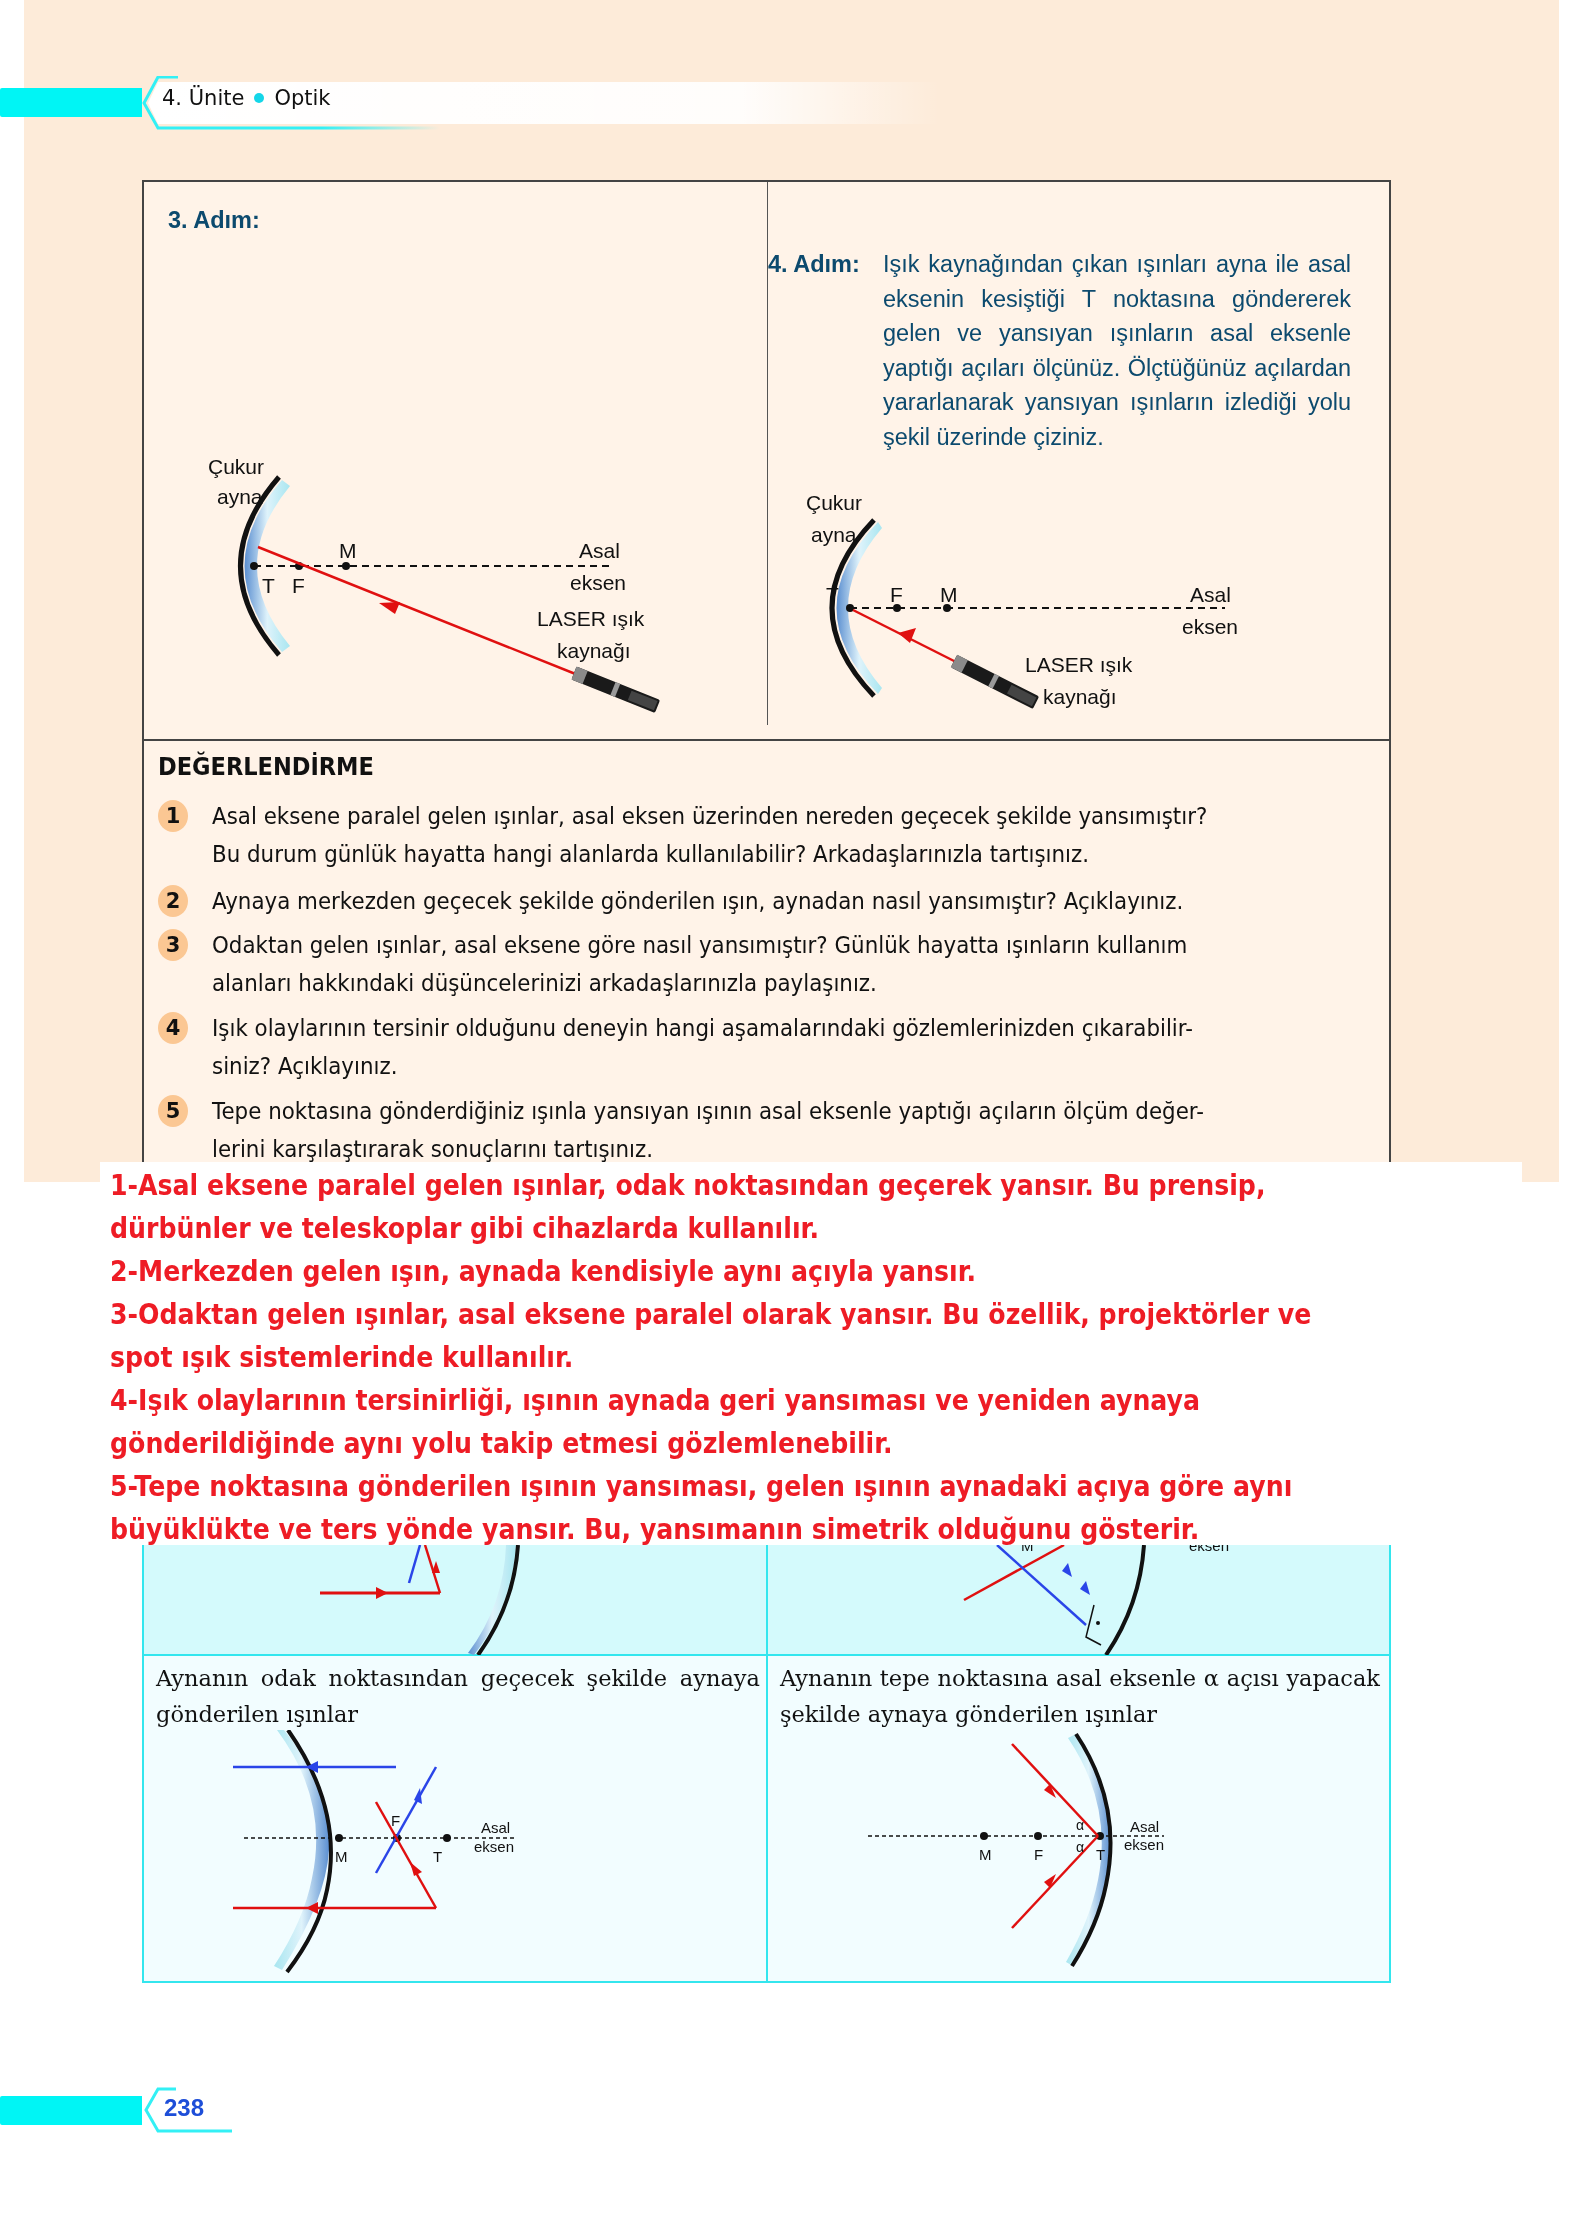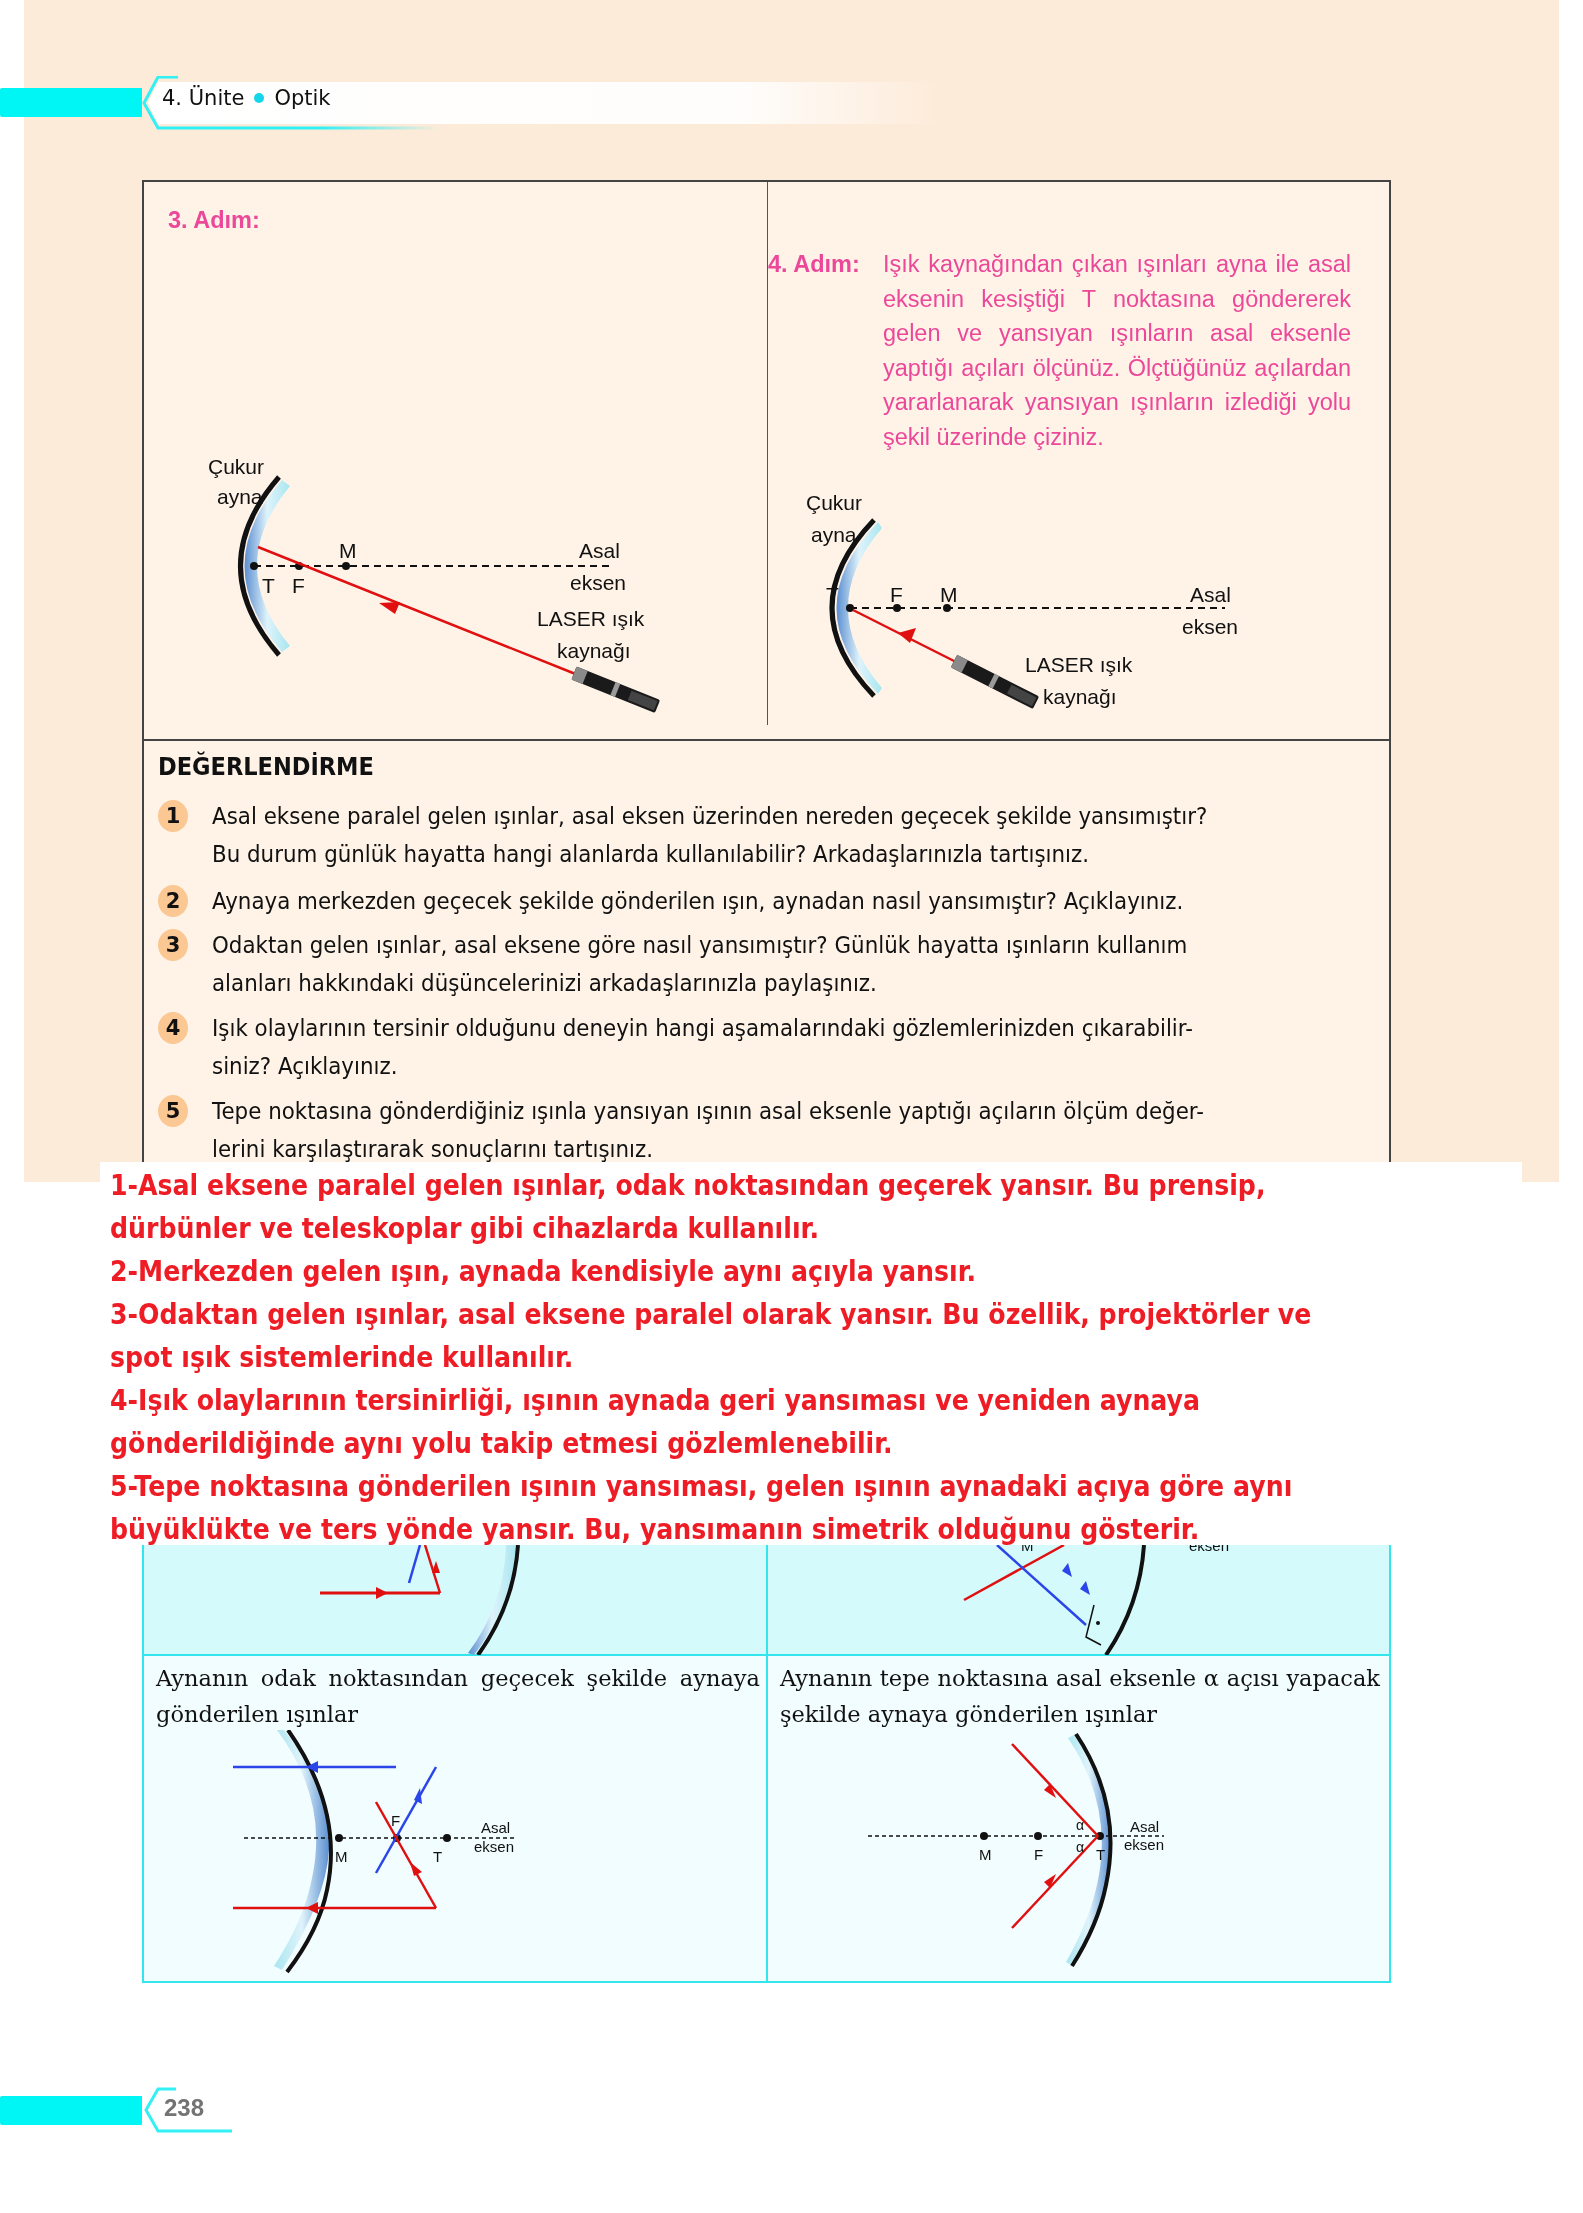--- a/index.html
+++ b/index.html
@@ -7,36 +7,36 @@
          font-family:"Liberation Sans", sans-serif; color:#111; }
   .abs { position:absolute; }
   .peach { left:24px; top:0; width:1535px; height:1182px; background:#fdebd9; }
   .hdr-strip { left:0; top:88px; width:142px; height:29px; background:#00f5f5; border-radius:2px 0 0 2px; }
   .hdr-box { left:140px; top:76px; width:800px; height:54px; }
   .hdr-label { left:162px; top:86px; font-family:"DejaVu Sans", sans-serif; font-size:21px; color:#111; display:flex; align-items:center; gap:10px;text-align:center; }
   .hdr-dot { width:10px; height:10px; border-radius:50%; background:#14d6e8; display:inline-block; }
   .box { left:142px; top:180px; width:1249px; height:990px; border:2px solid #444; background:#fff3e8; box-sizing:border-box; }
   .vdiv { left:767px; top:182px; width:1px; height:543px; background:#555; }
   .hdiv { left:142px; top:739px; width:1249px; height:2px; background:#444; }
-  .step { font-size:23.5px; line-height:34.5px; color:#ec4899; }
+  .step { font-size:23.5px; line-height:34.5px; color:#0c4a6e; }
   .step .lbl { font-weight:bold; position:absolute; left:0; top:0; }
   .step .txt { position:absolute; text-align:justify; }
   .eval-title { left:158px; top:752px; font-size:25px; font-weight:bold; font-family:"DejaVu Sans", sans-serif; letter-spacing:0px; transform:scaleX(0.9); transform-origin:left; }
   .eval-item { position:absolute; left:158px; font-family:"DejaVu Sans", sans-serif; font-size:23px; line-height:38px; color:#111; }
   .badge { position:absolute; left:0; top:3px; width:30px; height:32px; border-radius:50%; background:#fbc793; font-weight:bold; text-align:center; line-height:32px; font-size:21px; }
   .eval-text { position:absolute; left:54px; top:0; width:1150px; transform:scaleX(0.93); transform-origin:left; }
   .overlay { left:100px; top:1162px; width:1422px; height:383px; background:#ffffff; }
   .answer { position:absolute; left:110px; font-family:"DejaVu Sans", sans-serif; font-weight:bold; font-size:29px; color:#ee1c25; line-height:43px; white-space:nowrap; transform:scaleX(0.87); transform-origin:left; }
   .table { left:142px; top:1545px; width:1249px; height:438px; border:2px solid #33e6ee; box-sizing:border-box; background:#f2fdff; }
   .trow1 { left:144px; top:1545px; width:1245px; height:110px; background:#d4fafc; }
   .tvdiv { left:766px; top:1545px; width:2px; height:438px; background:#33e6ee; }
   .thdiv { left:142px; top:1654px; width:1249px; height:2px; background:#33e6ee; }
   .tcell-text { position:absolute; font-family:"DejaVu Serif", serif; font-size:22.5px; line-height:36px; color:#111; text-align:justify; }
   .footer-strip { left:0; top:2096px; width:142px; height:29px; background:#00f5f5; border-radius:2px 0 0 2px; }
-  .page-num { left:164px; top:2094px; font-size:24px; font-weight:bold; color:#737373; }
+  .page-num { left:164px; top:2094px; font-size:24px; font-weight:bold; color:#1d4ed8; }
   svg text { font-family:"Liberation Sans", sans-serif; }
 </style>
 </head>
 <body>
 
 <div class="abs peach"></div>
 
 <div class="abs hdr-strip"></div>
 <svg class="abs hdr-box" viewBox="0 0 800 54" width="800" height="54">
   <defs>

